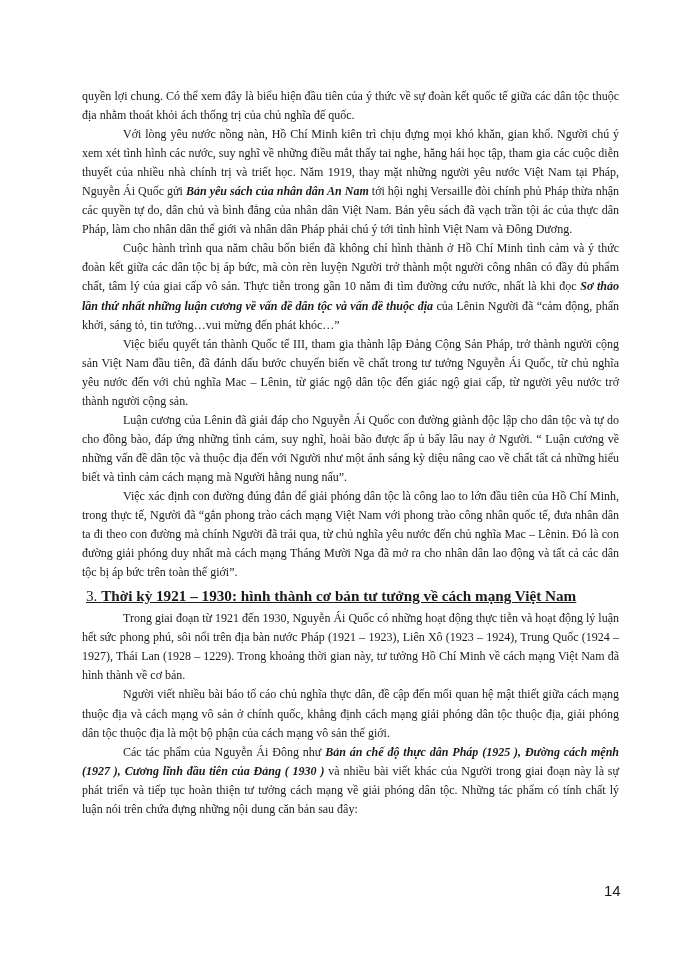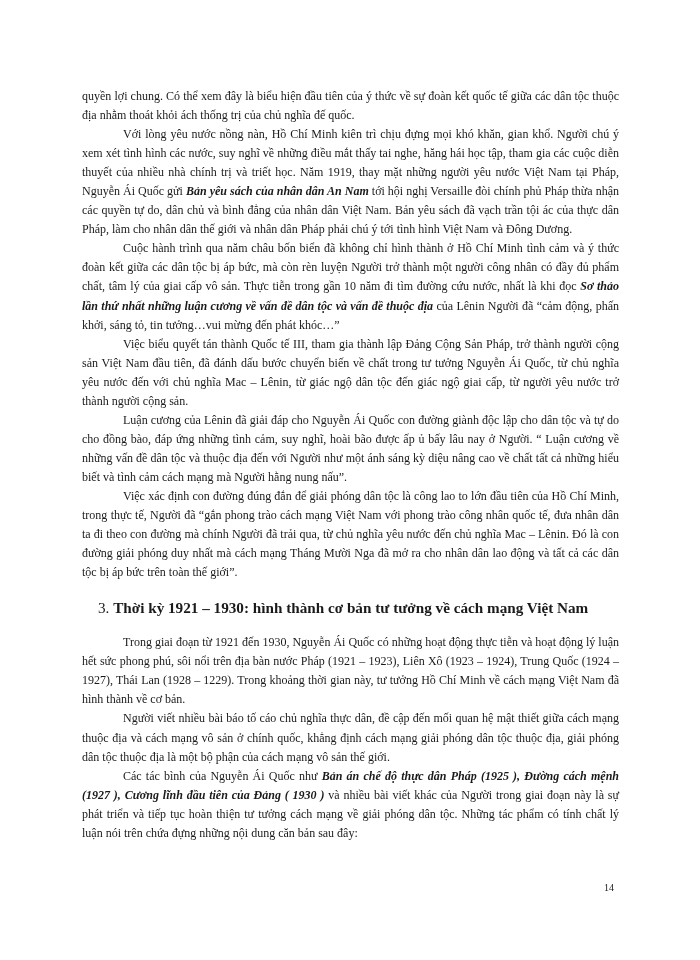--- a/index.html
+++ b/index.html
@@ -25,34 +25,35 @@
     margin: 0;
     font-size: 12px;
     line-height: 19.05px;
     text-align: justify;
     text-align-last: left;
   }
   .indent {
     text-indent: 41px;
   }
   .heading {
-    margin: 16px;
+    margin: 4px;
     font-size: 15.2px;
     line-height: 19.05px;
+    text-decoration: underline;
   }
   .heading b {
     font-weight: bold;
   }
   i { font-style: italic; font-weight: bold; }
   .page-number {
     position: absolute;
     left: 604px;
     top: 882px;
-    font-size: 10px;
-    font-family: Liberation Serif, serif;
+    font-size: 15px;
+    font-family: Liberation Sans, sans-serif;
     color: #1a1a1a;
   }
 </style>
 </head>
 <body>
 
 <div class="page">
 
   <p class="para">
     <span>quyền lợi chung. Có thể xem đây là biểu hiện đầu tiên của ý thức về sự đoàn kết quốc tế giữa các dân tộc thuộc địa nhằm thoát khỏi ách thống trị của chủ nghĩa đế quốc.</span>
@@ -84,18 +85,18 @@
 
   <p class="para indent">
     <span>Trong giai đoạn từ 1921 đến 1930, Nguyễn Ái Quốc có những hoạt động thực tiễn và hoạt động lý luận hết sức phong phú, sôi nổi trên địa bàn nước Pháp (1921 – 1923), Liên Xô (1923 – 1924), Trung Quốc (1924 – 1927), Thái Lan (1928 – 1229). Trong khoảng thời gian này, tư tưởng Hồ Chí Minh về cách mạng Việt Nam đã hình thành về cơ bản.</span>
   </p>
 
   <p class="para indent">
     <span>Người viết nhiều bài báo tố cáo chủ nghĩa thực dân, đề cập đến mối quan hệ mật thiết giữa cách mạng thuộc địa và cách mạng vô sản ở chính quốc, khẳng định cách mạng giải phóng dân tộc thuộc địa, giải phóng dân tộc thuộc địa là một bộ phận của cách mạng vô sản thế giới.</span>
   </p>
 
   <p class="para indent">
-    <span>Các tác bình của Nguyễn Ái Quốc như </span><i>Bản án chế độ thực dân Pháp (1925 ), Đường cách mệnh (1927 ), Cương lĩnh đầu tiên của Đảng ( 1930 )</i><span> và nhiều bài viết khác của Người trong giai đoạn này là sự phát triển và tiếp tục hoàn thiện tư tưởng cách mạng về giải phóng dân tộc. Những tác phẩm có tính chất lý luận nói trên chứa đựng những nội dung căn bản sau đây:</span>
+    <span>Các tác phẩm của Nguyễn Ái Đông như </span><i>Bản án chế độ thực dân Pháp (1925 ), Đường cách mệnh (1927 ), Cương lĩnh đầu tiên của Đảng ( 1930 )</i><span> và nhiều bài viết khác của Người trong giai đoạn này là sự phát triển và tiếp tục hoàn thiện tư tưởng cách mạng về giải phóng dân tộc. Những tác phẩm có tính chất lý luận nói trên chứa đựng những nội dung căn bản sau đây:</span>
   </p>
 
 </div>
 
 <div class="page-number">14</div>
 
 </body></html>

